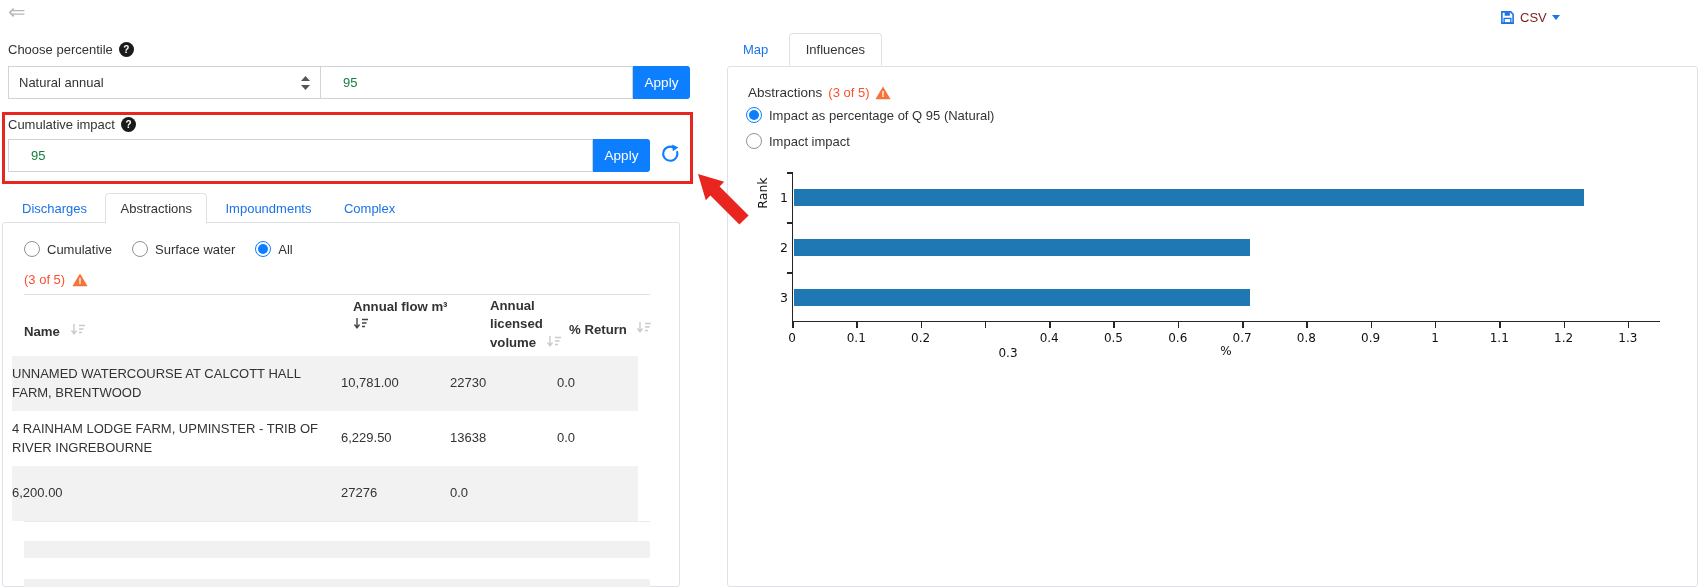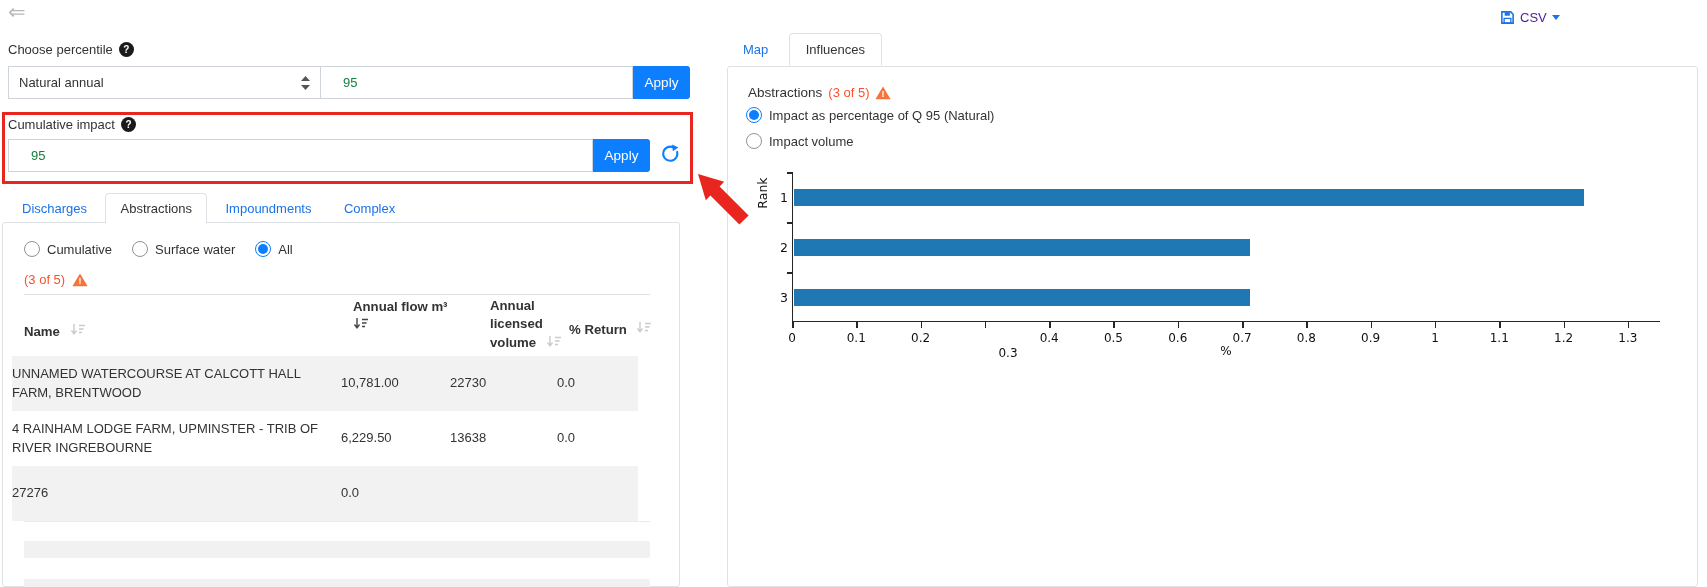--- a/index.html
+++ b/index.html
@@ -42,21 +42,21 @@
   
   .cb-tick-label{position:absolute;font:12px "DejaVu Sans",sans-serif;color:#111;
         transform:translateX(-50%);white-space:nowrap;}
   .rank-num{position:absolute;width:18px;text-align:right;font:12.5px "DejaVu Sans",sans-serif;color:#111;}
 </style>
 </head>
 <body>
 
 <div class="abs" style="left:8px;top:0px;font-size:21px;color:#b4b9be;cursor:pointer;">⇐</div>
 
-<div class="abs flex" style="left:1500px;top:10px;gap:5px;color:#4c1d95;cursor:pointer;">
+<div class="abs flex" style="left:1500px;top:10px;gap:5px;color:#7f1d1d;cursor:pointer;">
   <span style="display:inline-flex;">
     <svg width="15" height="15" viewBox="0 0 16 16">
       <path d="M2 2 h9.5 L14 4.5 V14 H2 Z" fill="none" stroke="#1a73e8" stroke-width="1.7"></path>
       <rect x="5" y="2.5" width="5.5" height="3.6" fill="#1a73e8"></rect>
       <rect x="4.4" y="9" width="7.2" height="5" fill="none" stroke="#1a73e8" stroke-width="1.4"></rect>
     </svg>
   </span>
   <span style="font-size:13px;">CSV</span>
   <span style="width:0;height:0;border-left:4px solid transparent;border-right:4px solid transparent;border-top:5px solid #1a73e8;"></span>
 </div>
@@ -194,20 +194,23 @@
       </div>
       <div class="tcell">
         <span>13638</span>
       </div>
       <div class="tcell">
         <span>0.0</span>
       </div>
     </div>
     <div class="trow stripe" style="top: 466px; pointer-events: auto;">
       <div class="tcell">
+        <span>6,200.00</span>
+      </div>
+      <div class="tcell">
         <span>27276</span>
       </div>
       <div class="tcell">
         <span>0.0</span>
       </div>
     </div>
   </div>
 
 <div class="abs" style="left:24px;top:521px;width:626px;height:1px;background:#e9ecef;z-index:2;"></div>
 <div class="strip" style="top:541px;height:17px;z-index:2;"></div>
@@ -230,21 +233,21 @@
     </svg>
   </span>
 </div>
 
 <div class="abs radio-item" style="left:746px;top:107px;z-index:2;">
   <span class="radio checked"></span>
   <span>Impact as percentage of Q 95 (Natural)</span>
 </div>
 <div class="abs radio-item" style="left:746px;top:133px;z-index:2;">
   <span class="radio"></span>
-  <span>Impact volume</span>
+  <span>Impact impact</span>
 </div>
 
 <div class="abs" style="left:742px;top:186px;width:40px;height:14px;transform:rotate(-90deg);
      font:12.5px 'DejaVu Sans',sans-serif;color:#111;text-align:center;z-index:2;">Rank</div>
 
 <div class="abs" style="left:792px;top:172px;width:868px;height:150px;
      border-left:1.5px solid #262626;border-bottom:1.5px solid #262626;z-index:2;"></div>
 
 <div id="chart-layer" class="abs" style="left:0;top:0;width:100%;height:100%;z-index:2;pointer-events:none;">
     <div style="position: absolute; left: 793.5px; top: 188.5px; width: 790.8px; height: 17px; background: rgb(31, 119, 180);"></div>

